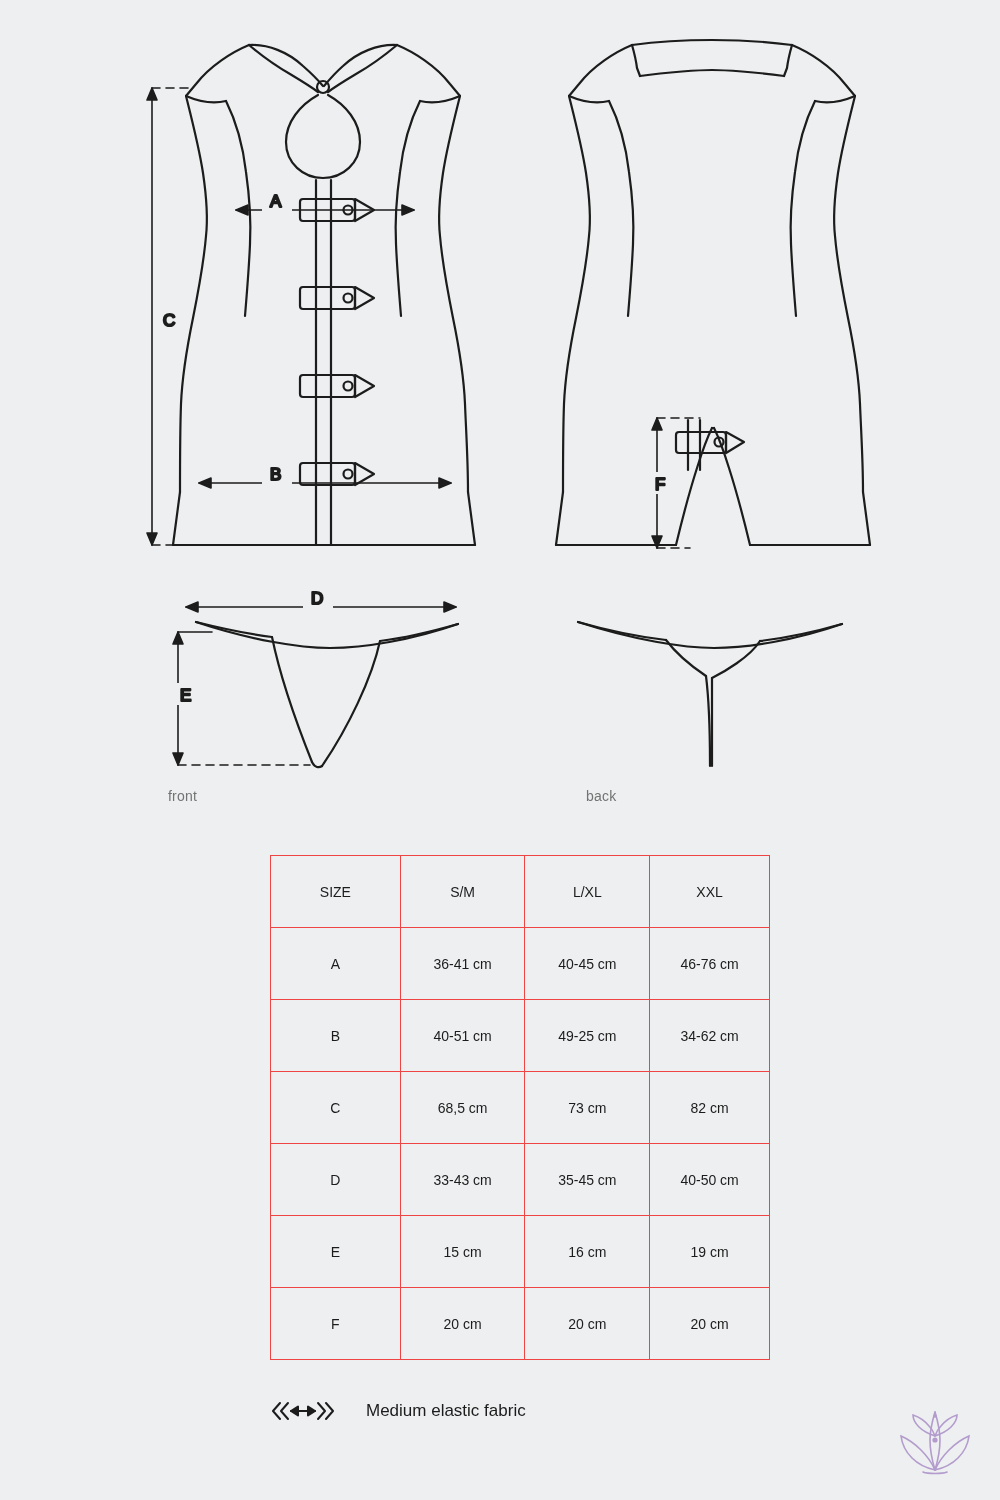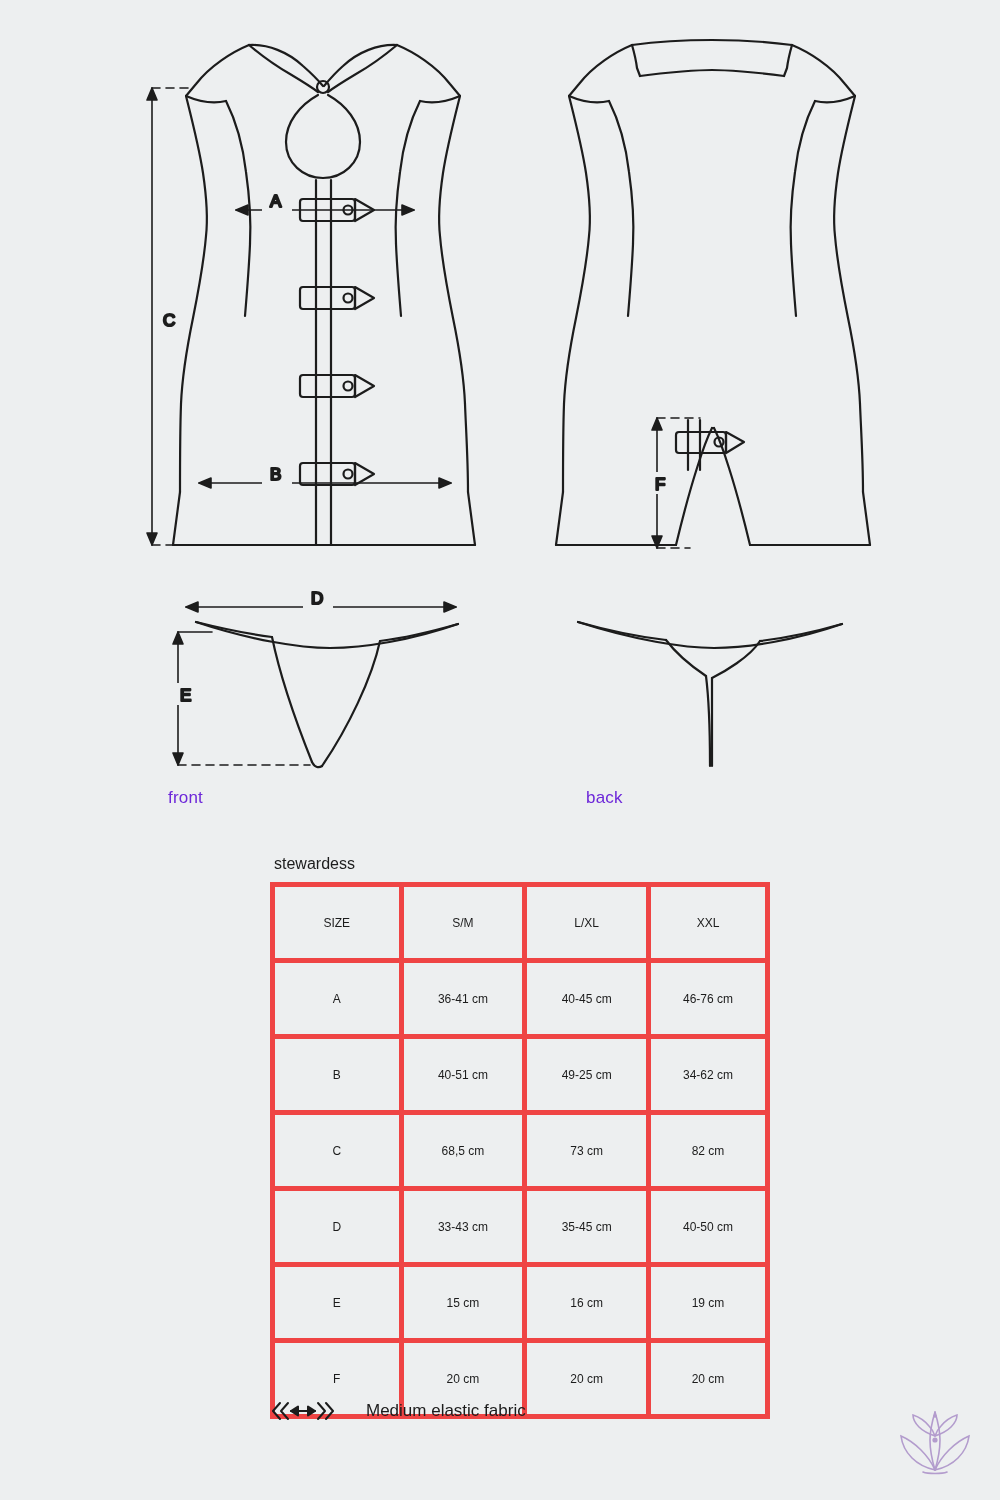--- a/index.html
+++ b/index.html
@@ -24,22 +24,22 @@
     left: 0;
     top: 0;
     width: 1000px;
     height: 830px;
   }
   .diagram-area svg {
     display: block;
   }
   .view-label {
     position: absolute;
-    font-size: 17px;
-    color: #6d28d9;
+    font-size: 14px;
+    color: #737373;
     letter-spacing: 0.2px;
   }
   .view-label.front { left: 168px; top: 788px; }
   .view-label.back  { left: 574px; top: 788px; margin-left: 12px; }
 
   .table-block {
     position: absolute;
     left: 270px;
     top: 855px;
     width: 500px;
@@ -48,25 +48,25 @@
     font-size: 16px;
     color: #1c1c1c;
     margin: 0 0 9px 4px;
   }
   table.size-table {
     border-collapse: collapse;
     width: 500px;
     background: transparent;
   }
   table.size-table td, table.size-table th {
-    border: 5px solid #ef4444;
+    border: 1px solid #ef4444;
     height: 71px;
     text-align: center;
     vertical-align: middle;
-    font-size: 12px;
+    font-size: 14px;
     font-weight: normal;
     color: #1c1c1c;
     padding: 0;
   }
   table.size-table th:first-child,
   table.size-table td:first-child { width: 130px; }
   table.size-table th:nth-child(2),
   table.size-table td:nth-child(2) { width: 125px; }
   table.size-table th:nth-child(3),
   table.size-table td:nth-child(3) { width: 125px; }
@@ -279,21 +279,20 @@
         </g>
 
       </g>
     </svg>
 
     <div class="view-label front">front</div>
     <div class="view-label back">back</div>
   </div>
 
   <div class="table-block">
-    <div class="table-title">stewardess</div>
     <table class="size-table">
       <thead>
         <tr>
           <th>SIZE</th>
           <th>S/M</th>
           <th>L/XL</th>
           <th>XXL</th>
         </tr>
       </thead>
       <tbody>

